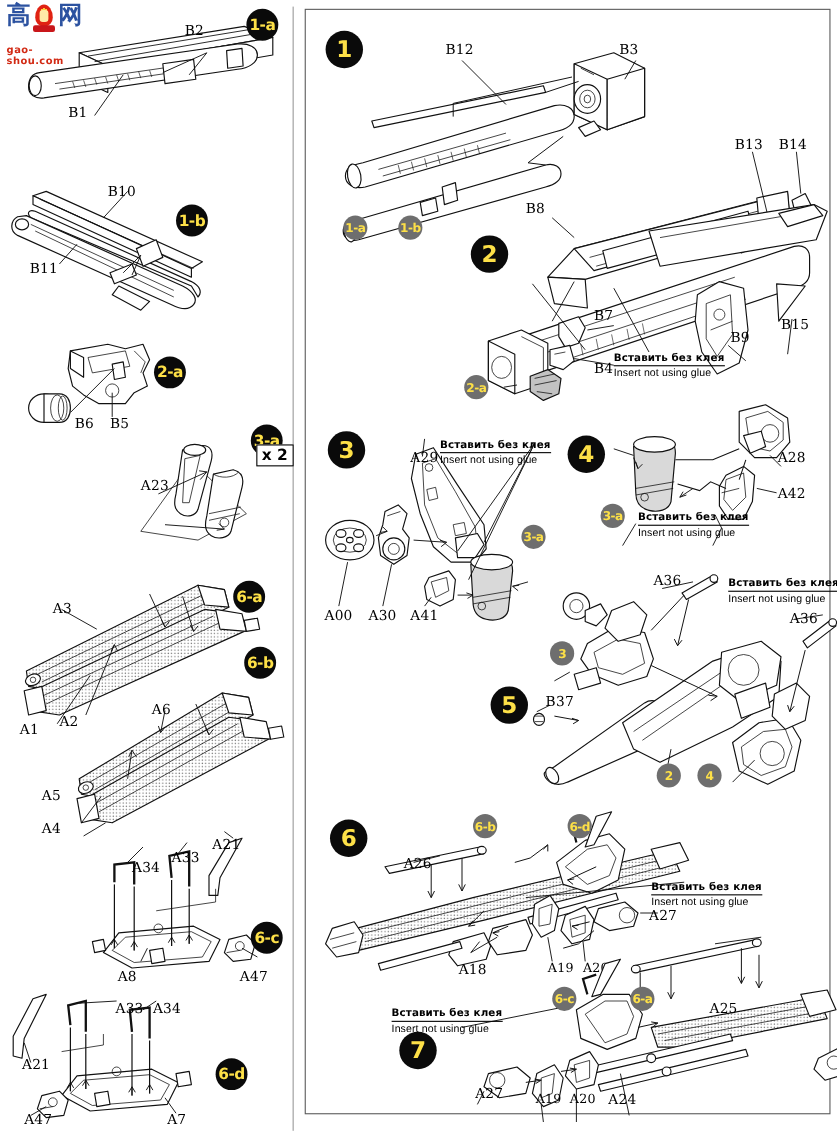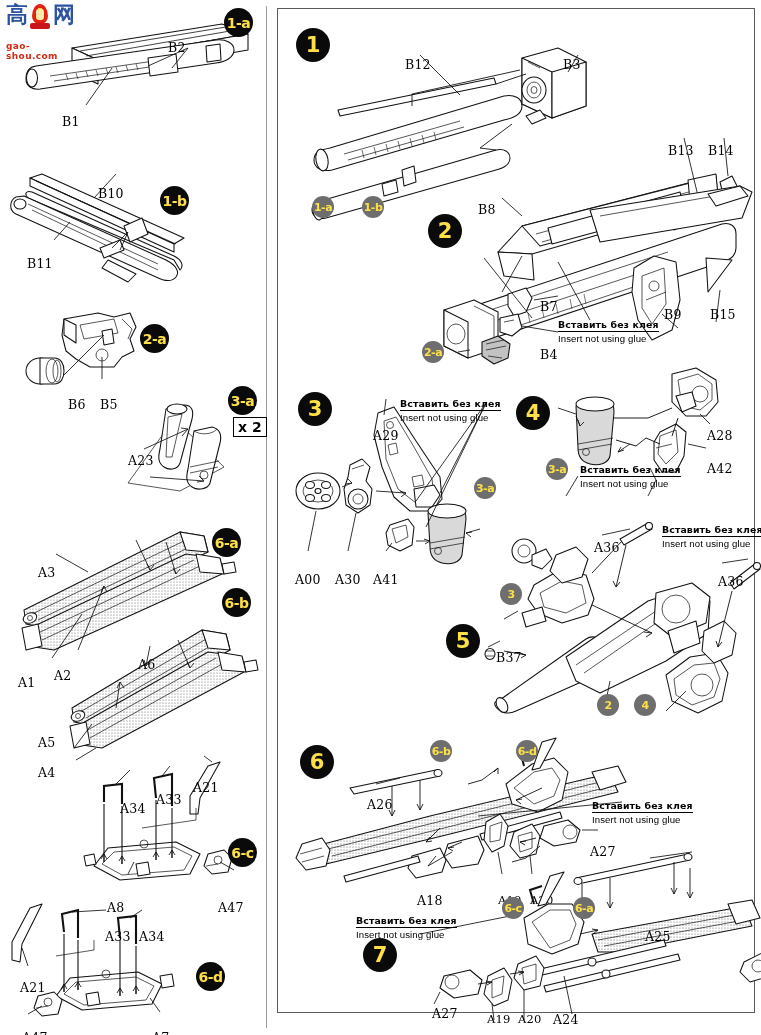--- a/index.html
+++ b/index.html
@@ -36,21 +36,21 @@
   .badge.gry{background:#6e6e6e;}
   .badge.big{width:34px;height:34px;font-size:21px;}
   .badge.sub{width:29px;height:29px;font-size:14px;letter-spacing:-0.5px;}
   .badge.small{width:22px;height:22px;font-size:11px;letter-spacing:-0.5px;}
 
   .xbox{position:absolute;border:1.6px solid #000;padding:1px 4px;
         font-size:14px;font-weight:700;font-family:"DejaVu Sans",sans-serif;background:#fff;}
 
   
   .lbl{position:absolute;font-size:12.5px;font-family:"DejaVu Serif","Liberation Serif",serif;
-       color:#000;white-space:nowrap;letter-spacing:0.2px;margin-top:20px;}
+       color:#000;white-space:nowrap;letter-spacing:0.2px;}
   .lbl.sm{font-size:11.5px;}
 
   
   .note{position:absolute;white-space:nowrap;font-family:"DejaVu Sans",sans-serif;}
   .note .ru{font-size:9.4px;font-weight:700;border-bottom:1.1px solid #000;
             padding-bottom:0.5px;display:inline-block;letter-spacing:0.1px;}
   .note .en{font-size:9.6px;display:block;margin-top:1px;letter-spacing:0.1px;
             font-family:"Liberation Sans",sans-serif;}
 
   
@@ -203,21 +203,21 @@
     </g>
     <g class="lead">
       <path d="M24,54 L68,34"></path>
         <path d="M68,34 L62,41 M68,34 L61,33"></path>
       <path d="M30,82 L84,86"></path>
         <path d="M84,86 L77,87 M84,86 L79,81"></path>
     </g>
   </svg>
   <span class="lbl" style="left:128px;top:433px;">A23</span>
   <div class="badge blk sub" style="left:228px;top:386px;">3-a</div>
-  <div class="xbox" style="left:233px;top:417px;">x 2</div>
+  <div class="xbox" style="left:233px;top:404px;">x 2</div>
 
   <svg style="left:8px;top:524px;" width="250" height="145">
     <g>
       <path class="hatch" d="M16,86 L172,8 L196,12 L200,28 L40,104 L18,100 Z"></path>
       <path class="thin" d="M24,90 L178,16"></path>
       <path class="thin" d="M30,96 L184,22"></path>
       <path class="part" d="M172,8 L196,12 L200,28 L178,26 Z" fill="#e6e6e6"></path>
       <ellipse cx="22" cy="94" rx="7" ry="5" class="part" transform="rotate(-22 22 94)"></ellipse>
       <circle cx="22" cy="94" r="2.5" class="thin"></circle>
       <path class="hatch" d="M18,106 L178,30 L208,34 L214,50 L46,126 L20,122 Z"></path>
@@ -228,21 +228,21 @@
       <path class="part" d="M214,40 L226,38 L228,48 L216,50 Z" fill="#eaeaea"></path>
     </g>
     <g class="lead">
       <path d="M48,30 L80,48"></path>
       <path d="M44,134 L74,90"></path>
       <path d="M70,126 L96,62 M96,62 L93,68 M96,62 L99,68"></path>
       <path d="M128,16 L142,46 M142,46 L139,40 M142,46 L146,41"></path>
       <path d="M158,18 L168,50 M168,50 L165,44 M168,50 L172,45"></path>
     </g>
   </svg>
-  <span class="lbl" style="left:38px;top:545px;">A3</span>
+  <span class="lbl" style="left:48px;top:545px;">A3</span>
   <span class="lbl" style="left:18px;top:655px;">A1</span>
   <span class="lbl" style="left:54px;top:648px;">A2</span>
   <div class="badge blk sub" style="left:212px;top:528px;">6-a</div>
 
   <svg style="left:60px;top:618px;" width="210" height="140">
     <g>
       <path class="hatch" d="M12,90 L142,12 L166,16 L170,32 L36,108 L14,104 Z"></path>
       <path class="thin" d="M20,94 L148,20"></path>
       <path class="thin" d="M26,100 L154,26"></path>
       <path class="part" d="M142,12 L166,16 L170,32 L148,30 Z" fill="#e6e6e6"></path>
@@ -464,21 +464,21 @@
       <path d="M222,114 L238,128"></path>
       <path d="M280,90 L276,122"></path>
       <path d="M30,150 L18,152"></path>
       <path d="M118,62 L150,120"></path>
       <path d="M44,58 L92,118"></path>
       <path d="M82,56 L62,92"></path>
     </g>
   </svg>
   <span class="lbl" style="left:540px;top:279px;">B7</span>
   <span class="lbl" style="left:540px;top:327px;">B4</span>
-  <span class="lbl" style="left:664px;top:287px;">B9</span>
+  <span class="lbl" style="left:664px;top:299px;">B9</span>
   <span class="lbl" style="left:710px;top:287px;">B15</span>
   <div class="badge gry small" style="left:422px;top:341px;">2-a</div>
   <div class="note" style="left:558px;top:313px;">
     <span class="ru">Вставить без клея</span>
     <span class="en">Insert not using glue</span>
   </div>
 
   <div class="badge blk big" style="left:298px;top:392px;">3</div>
 
   <svg style="left:290px;top:385px;" width="210" height="180">

